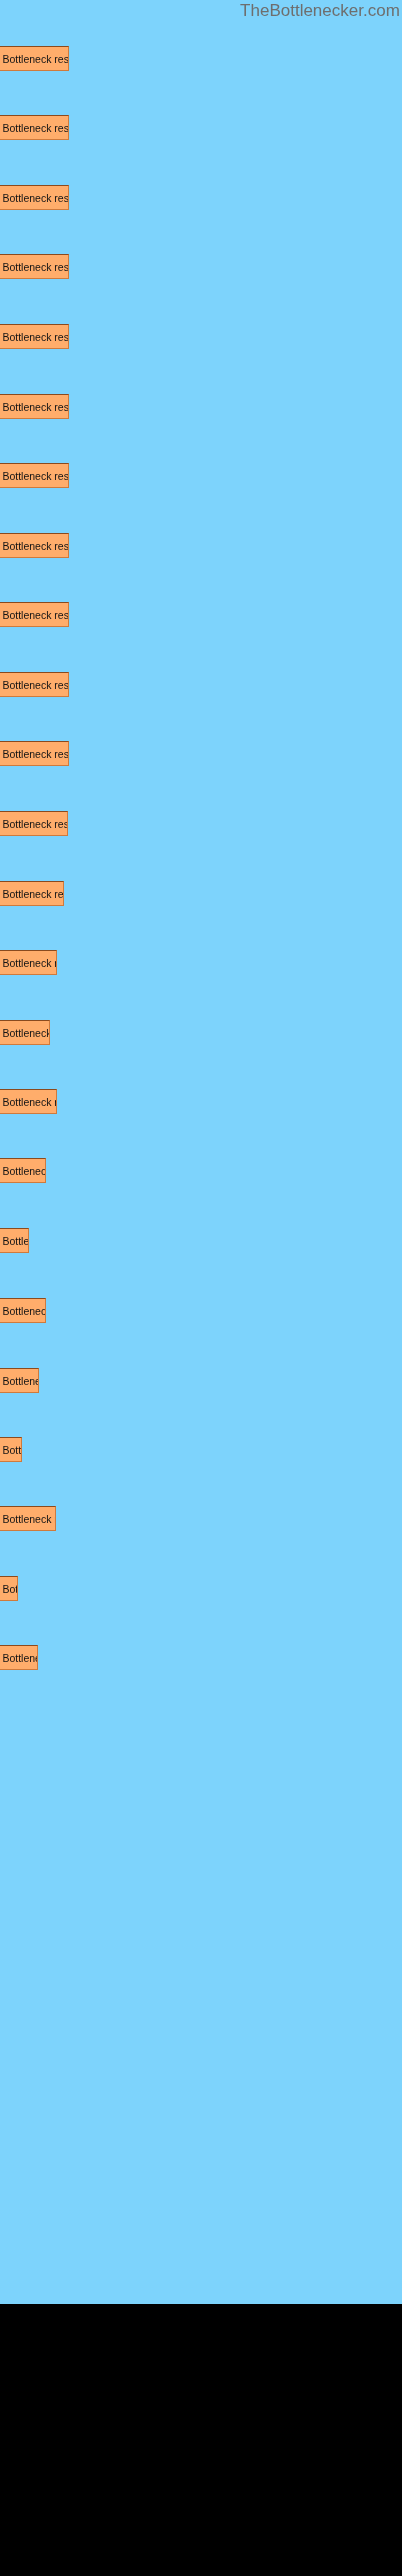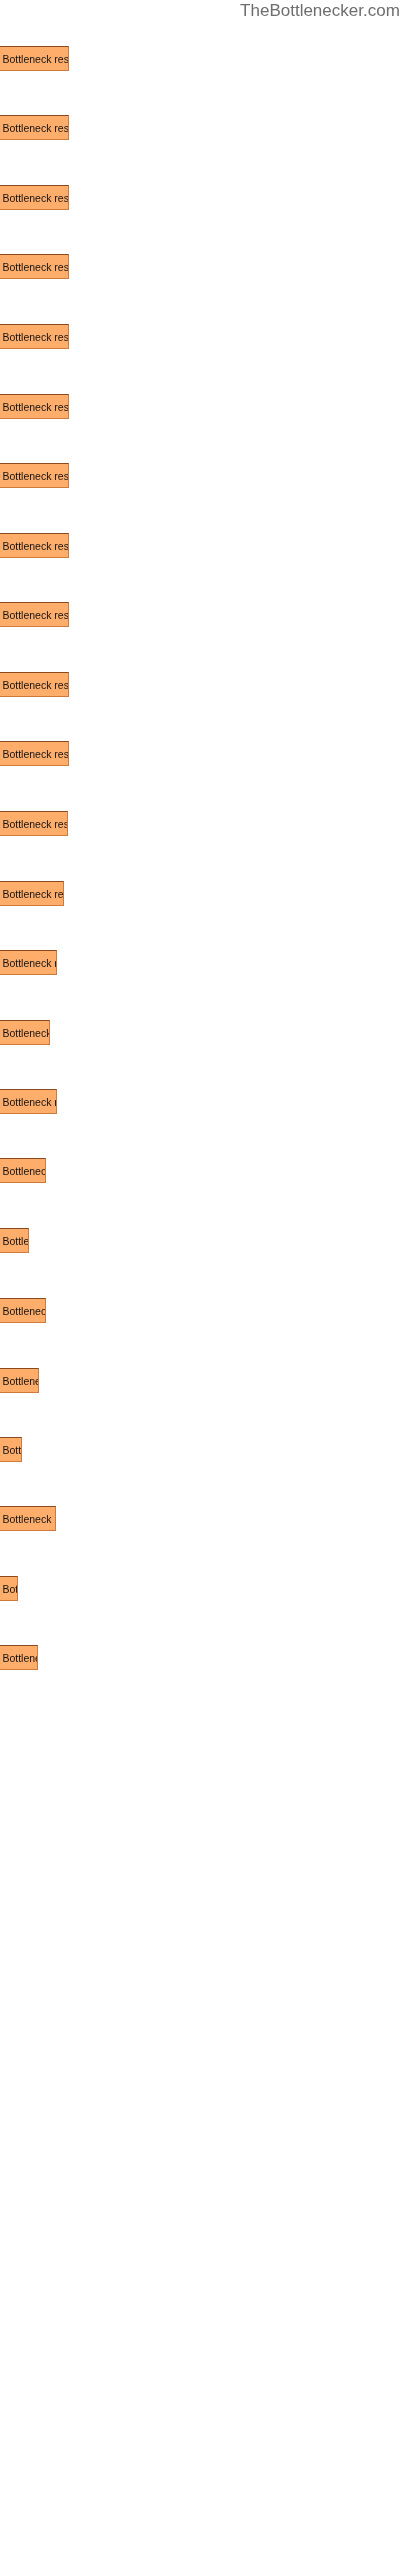--- a/index.html
+++ b/index.html
@@ -4,22 +4,22 @@
 <title>Bottleneck result chart</title>
 <style>
   html, body {
     margin: 0;
     padding: 0;
     background: #000000;
   }
   #page {
     position: relative;
     width: 403px;
-    height: 2576px;
-    background: #ffffff;
+    height: 2304px;
+    background: #7dd3fc;
     overflow: hidden;
     font-family: "Liberation Sans", sans-serif;
   }
   #watermark {
     position: absolute;
     top: 0px;
     left: 0px;
     width: 403px;
     text-align: right;
     padding-right: 3.2px;

